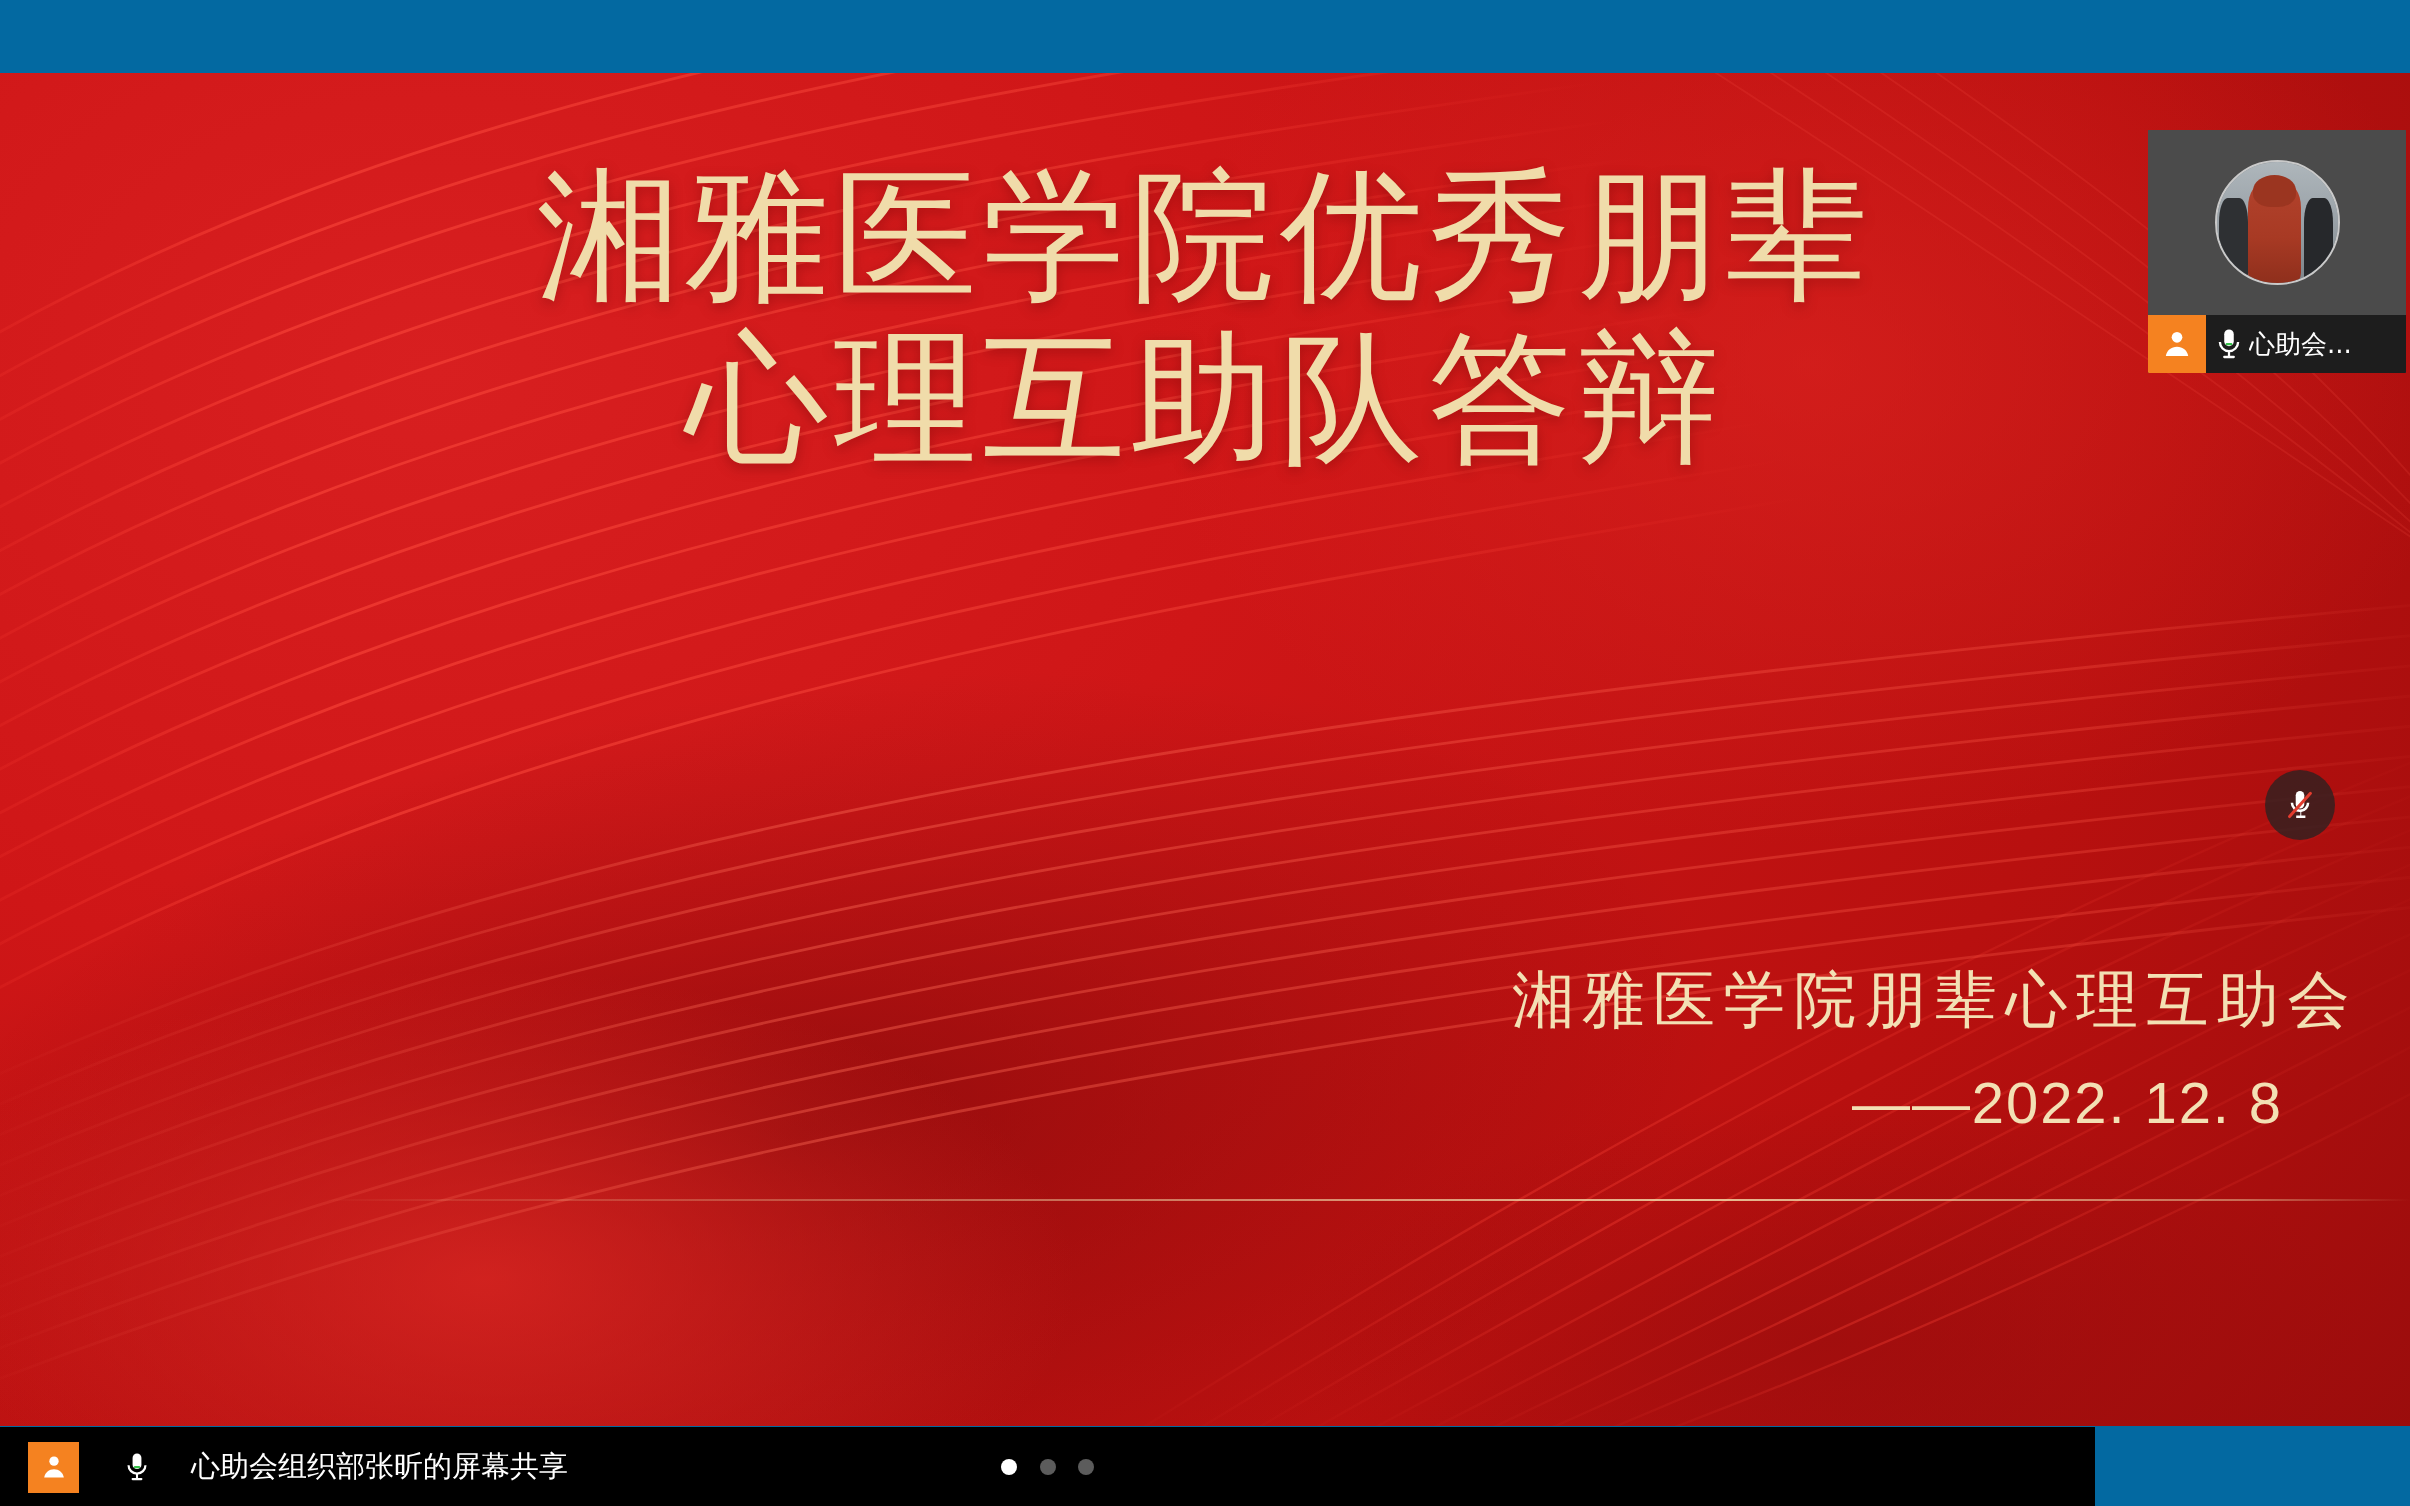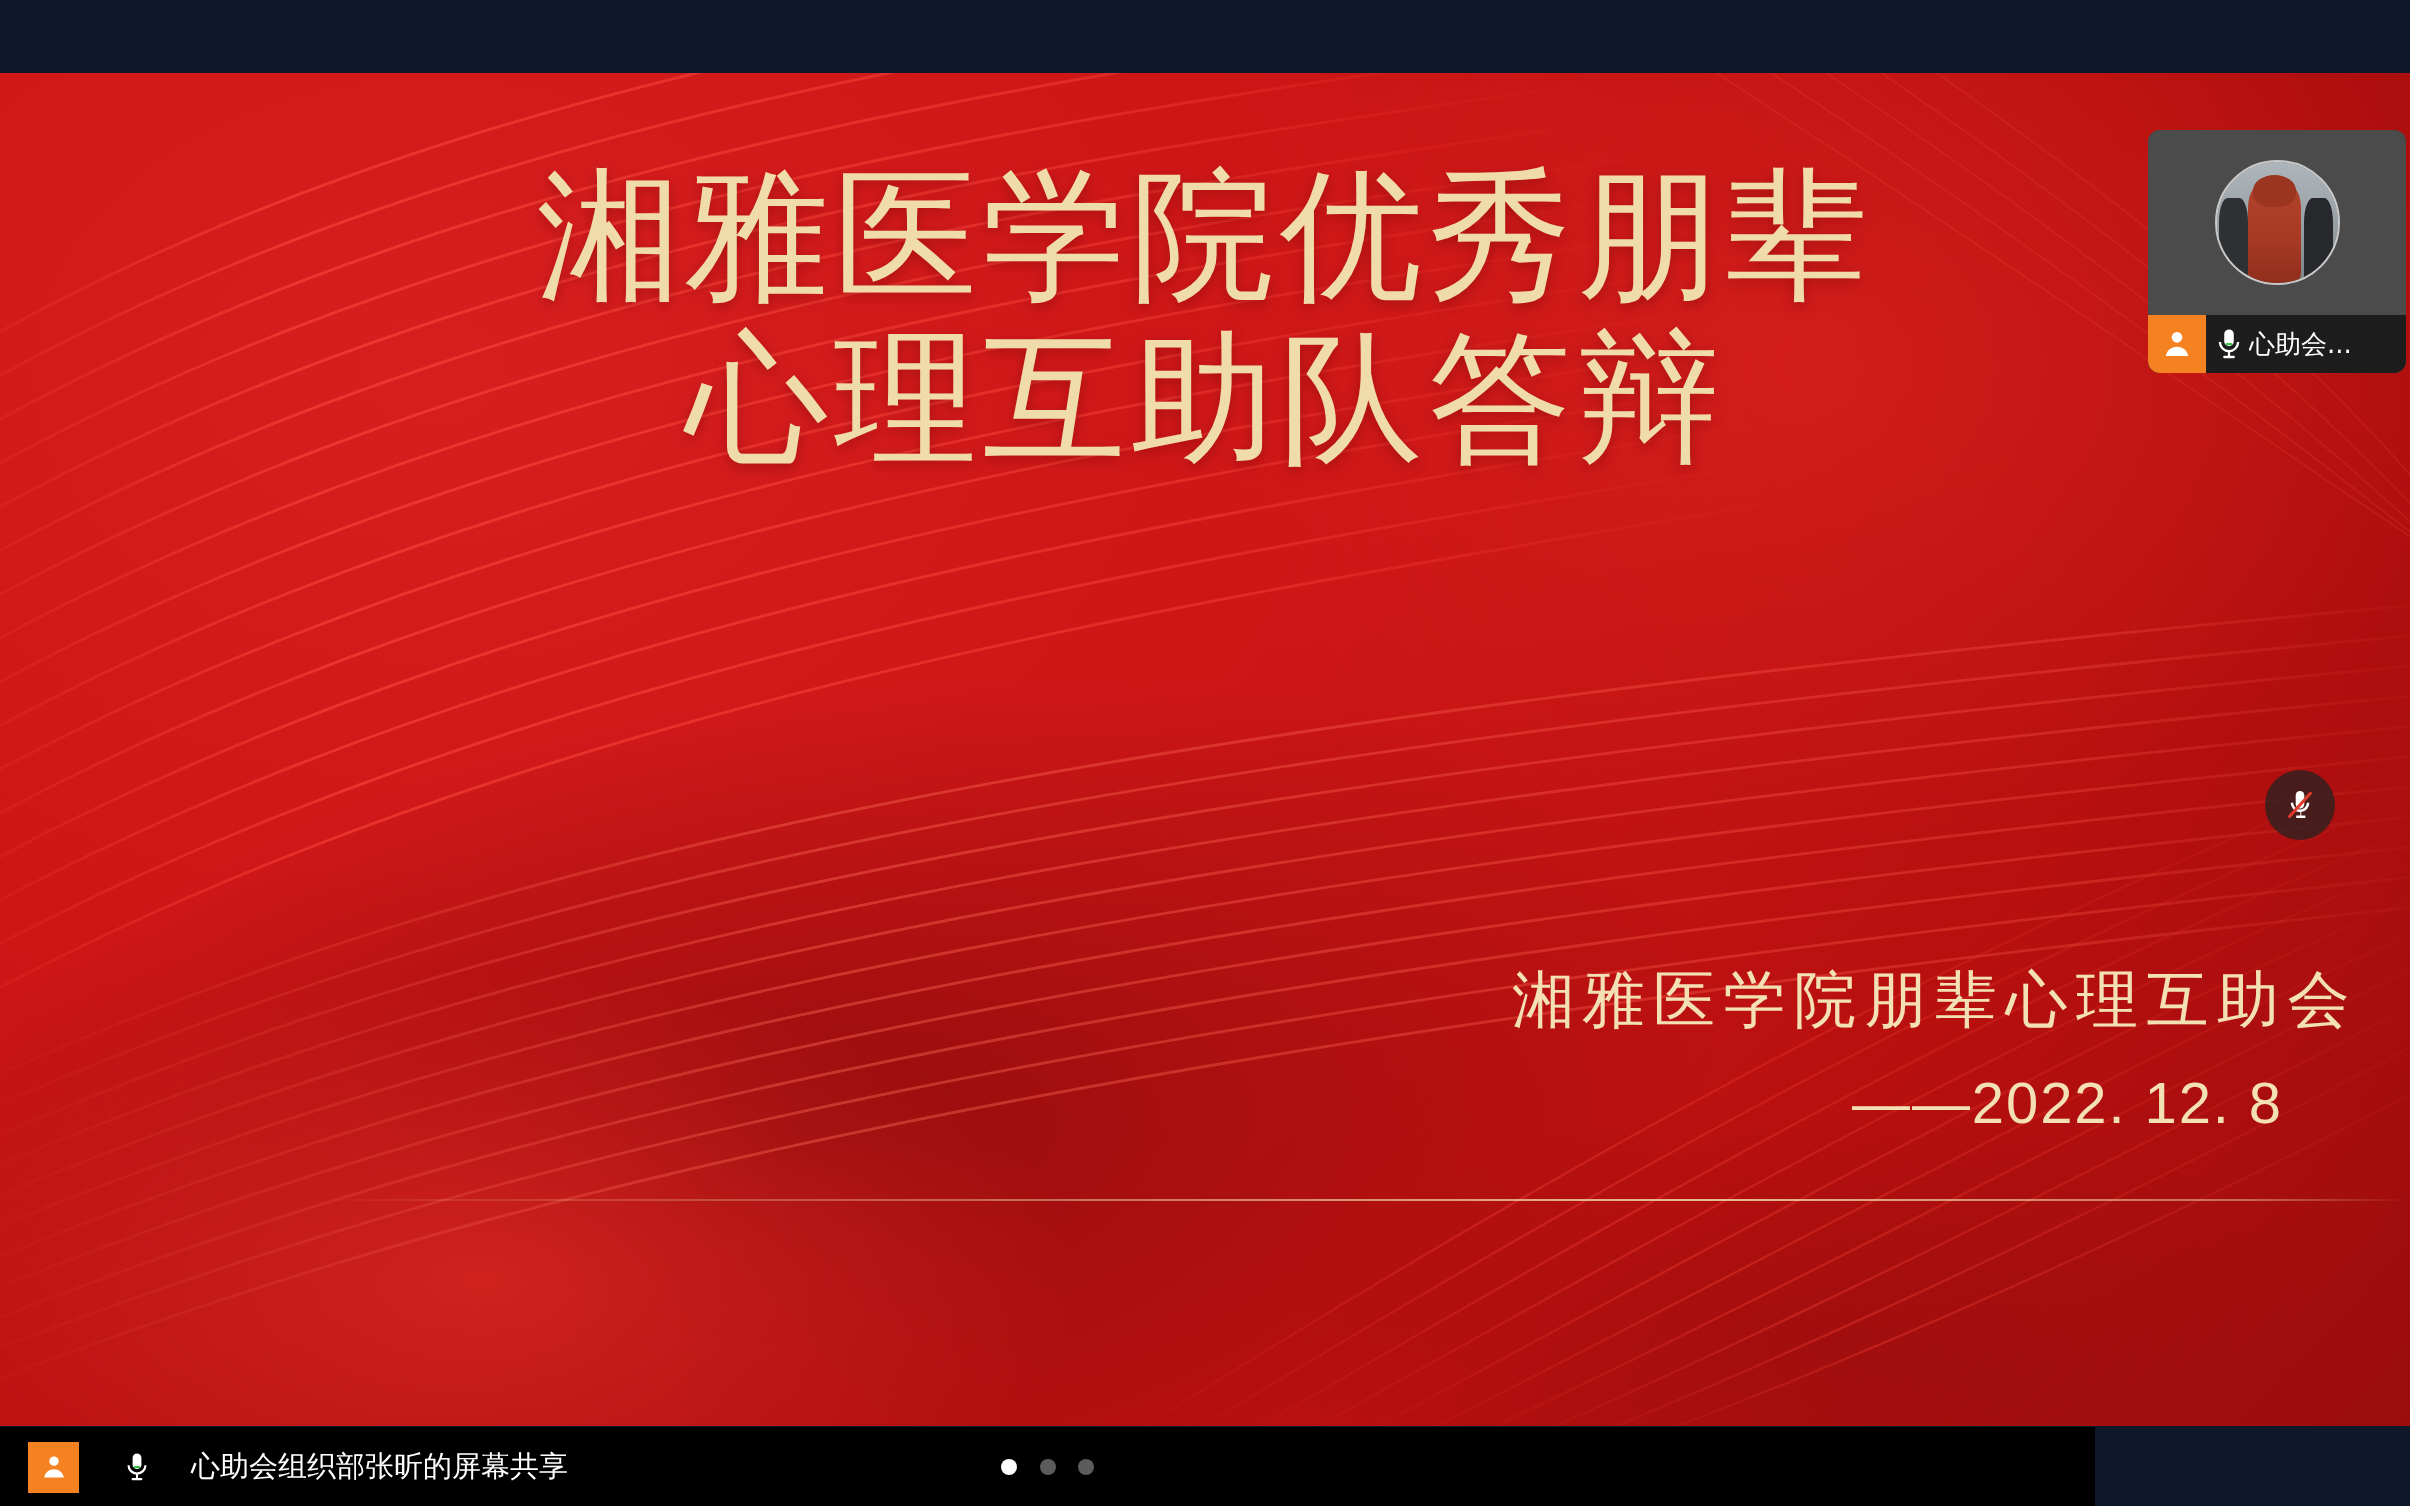--- a/index.html
+++ b/index.html
@@ -5,21 +5,21 @@
   html,body{margin:0;padding:0;background:#000;}
   body{
     width:2411px;height:1507px;overflow:hidden;
     font-family:"Liberation Sans","DejaVu Sans",sans-serif;
     position:relative;
   }
 
   
   #screen{
     position:absolute;left:0;top:0;width:2411px;height:1507px;
-    background:#0f172a;
+    background:#0369a1;
   }
 
   
   #slide{
     position:absolute;left:0;top:73px;width:2411px;height:1353px;
     overflow:hidden;
     background:
       radial-gradient(115% 150% at 18% 22%, #d81f20 0%, #cf1617 30%, #b8100f 62%, #8e0b0b 100%);
   }
   #slide .wavesvg{
@@ -96,21 +96,21 @@
     position:absolute;left:2265px;top:697px;
     width:70px;height:70px;border-radius:50%;
     background:rgba(45,32,32,.80);
     display:flex;align-items:center;justify-content:center;
   }
   .mute-fab svg{width:38px;height:38px;display:block;}
 
   
   #thumb{
     position:absolute;left:2148px;top:130px;width:258px;height:243px;
-    background:#4a4a4a;border-radius:12px;overflow:hidden;
+    background:#4a4a4a;border-radius:1px;overflow:hidden;
   }
   #thumb .video-area{
     position:absolute;left:0;top:0;right:0;height:185px;
     background:#4b4b4b;display:flex;align-items:center;justify-content:center;
   }
   #thumb .avatar{
     width:121px;height:121px;border-radius:50%;
     border:2.8px solid #c9c9c9;overflow:hidden;position:relative;
     background:#8a8f93;
   }

